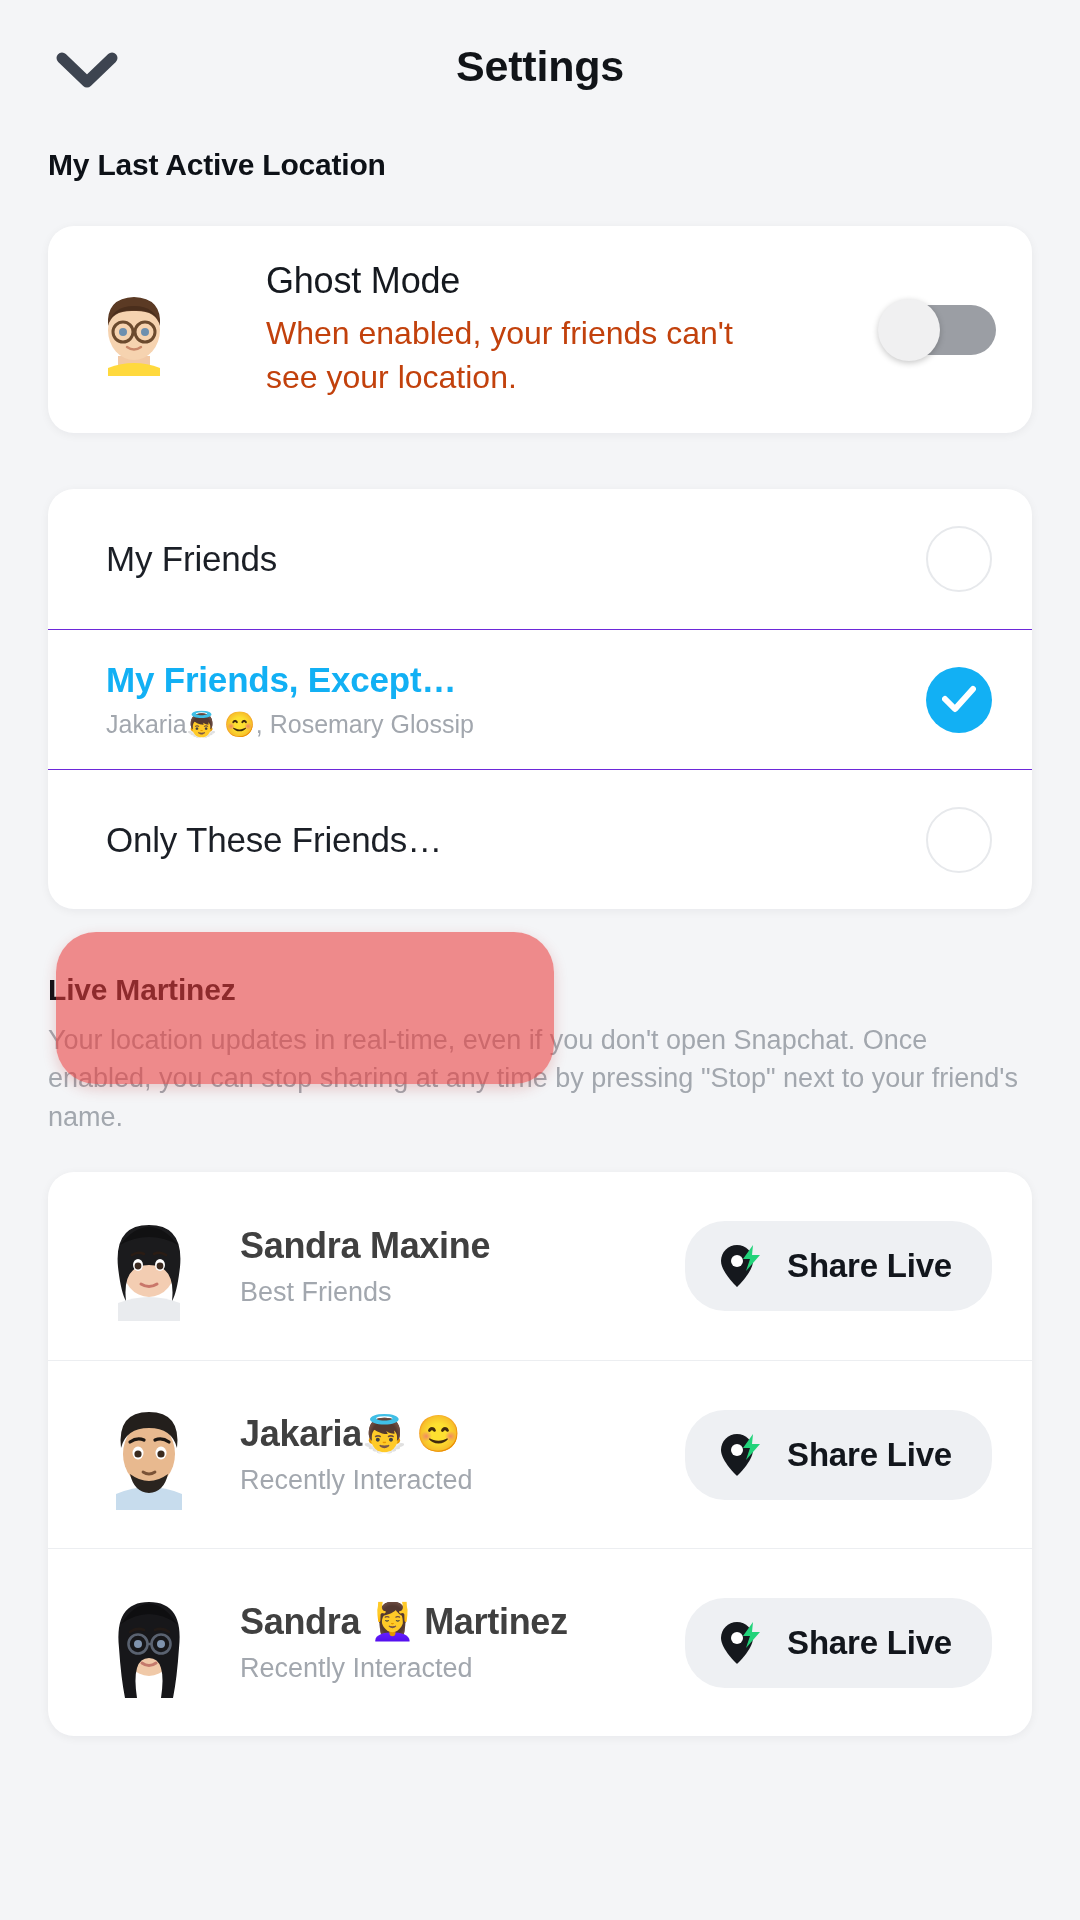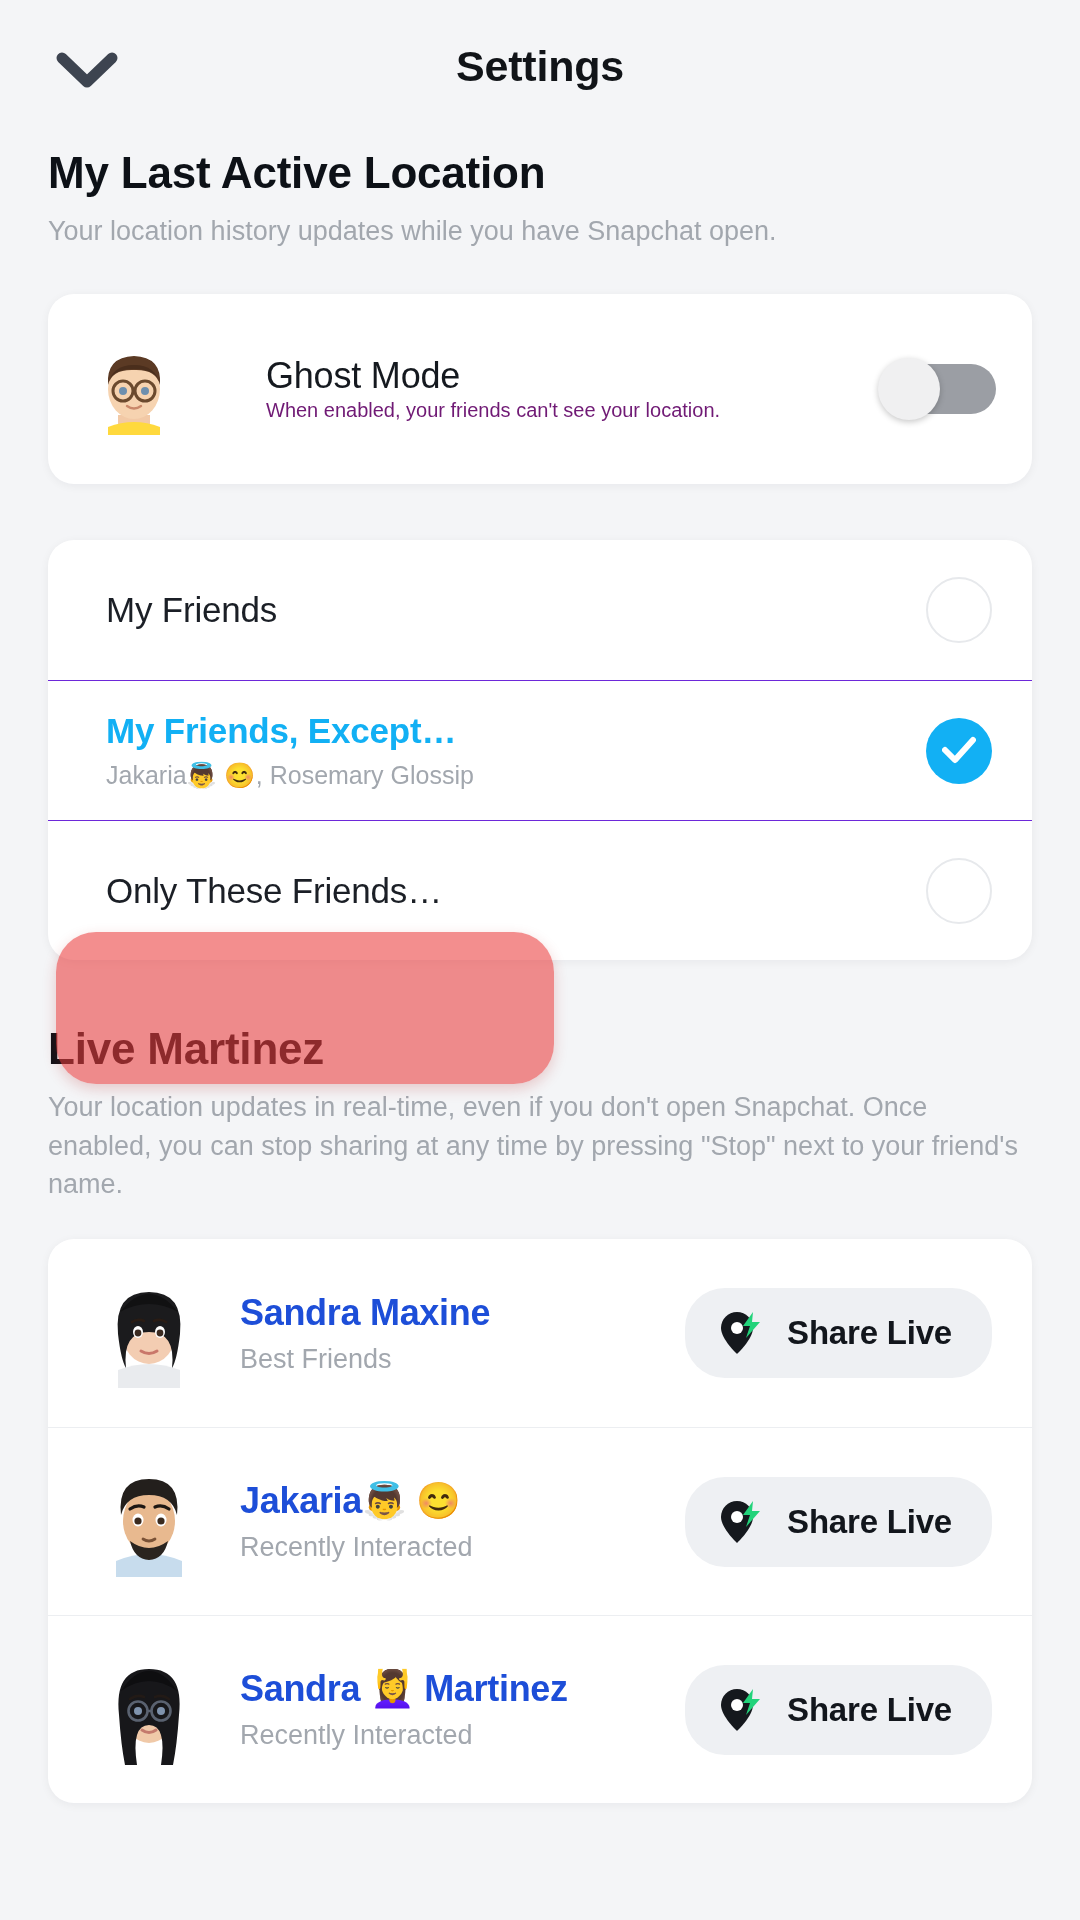--- a/index.html
+++ b/index.html
@@ -20,21 +20,21 @@
   .back-chevron svg { width:62px; height:44px; display:block; }
   .header-title {
     position:absolute; left:0; right:0; top:42px;
     text-align:center;
     font-size:43px; font-weight:bold; color:#111418;
     letter-spacing:-0.2px;
   }
 
   
   .section-title {
-    font-size:44px; font-weight:bold; color:#0d1117;
+    font-size:30px; font-weight:bold; color:#0d1117;
     padding:0 48px; letter-spacing:-0.2px;
   }
   .section-desc {
     font-size:27px; color:#a2a7ae; line-height:1.42;
     padding:0 48px; margin-top:14px; font-weight:400;
   }
 
   
   .card {
     margin:0 48px;
@@ -42,21 +42,21 @@
     border-radius:26px;
     box-shadow:0 2px 10px rgba(16,22,34,0.055);
     overflow:hidden;
   }
 
   
   .ghost-row { display:flex; align-items:center; padding:34px 36px 34px 40px; min-height:190px;gap:44px; }
   .ghost-avatar { width:92px; height:92px; flex:0 0 92px; position:relative; }
   .ghost-text { flex:1; padding-left:42px; padding-right:14px; }
   .ghost-title { font-size:36px; color:#15191f; font-weight:400; letter-spacing:-0.2px; }
-  .ghost-sub { font-size:20px; color:#701a75; line-height:1.36; max-width:480px; }
+  .ghost-sub { font-size:32px; color:#c2410c; line-height:1.36; margin-top:10px; max-width:480px; }
 
   .toggle { width:118px; height:62px; position:relative; flex:0 0 118px; cursor:pointer; }
   .toggle .track {
     position:absolute; right:0; top:6px;
     width:108px; height:50px; border-radius:25px;
     background:#9b9ea4;
   }
   .toggle .knob {
     position:absolute; left:0; top:0;
     width:62px; height:62px; border-radius:50%;
@@ -90,21 +90,21 @@
     border-radius:40px;
     box-shadow:0 5px 14px rgba(180,40,40,0.22);
     pointer-events:none;
   }
 
   
   .friend-row { display:flex; align-items:center; padding:30px 40px 30px 46px; min-height:188px; }
   .friend-row + .friend-row { border-top:1px solid #eceef1; }
   .friend-avatar { width:110px; height:110px; flex:0 0 110px; position:relative; }
   .friend-texts { flex:1; padding-left:36px; padding-right:16px; }
-  .friend-name { font-size:36px; color:#1d4ed8; font-weight:bold; letter-spacing:-0.3px; white-space:nowrap; }
+  .friend-name { font-size:36px; color:#404040; font-weight:bold; letter-spacing:-0.3px; white-space:nowrap; }
   .friend-status { font-size:27px; color:#a2a7ae; margin-top:10px; }
 
   .share-btn {
     flex:0 0 auto;
     display:flex; align-items:center; gap:24px;
     background:#eef0f3; border:none;
     border-radius:40px;
     padding:22px 40px 22px 34px;
     cursor:pointer;
   }
@@ -123,21 +123,20 @@
   <div class="header">
     <div class="back-chevron">
       <svg viewBox="0 0 62 44" xmlns="http://www.w3.org/2000/svg">
         <path d="M6 10 L31 34 L56 10" fill="none" stroke="#3d4450" stroke-width="11" stroke-linecap="round" stroke-linejoin="round"></path>
       </svg>
     </div>
     <div class="header-title">Settings</div>
   </div>
 
   <div class="section-title">My Last Active Location</div>
-  <div class="section-desc">Your location history updates while you have Snapchat open.</div>
 
   <div class="spacer-44"></div>
 
   <div class="card">
     <div class="ghost-row">
 
       <div class="ghost-avatar">
         <svg viewBox="0 0 92 92" xmlns="http://www.w3.org/2000/svg">
 
           <path d="M30 72 h32 v20 h-32 z" fill="#f2c9a6"></path>

